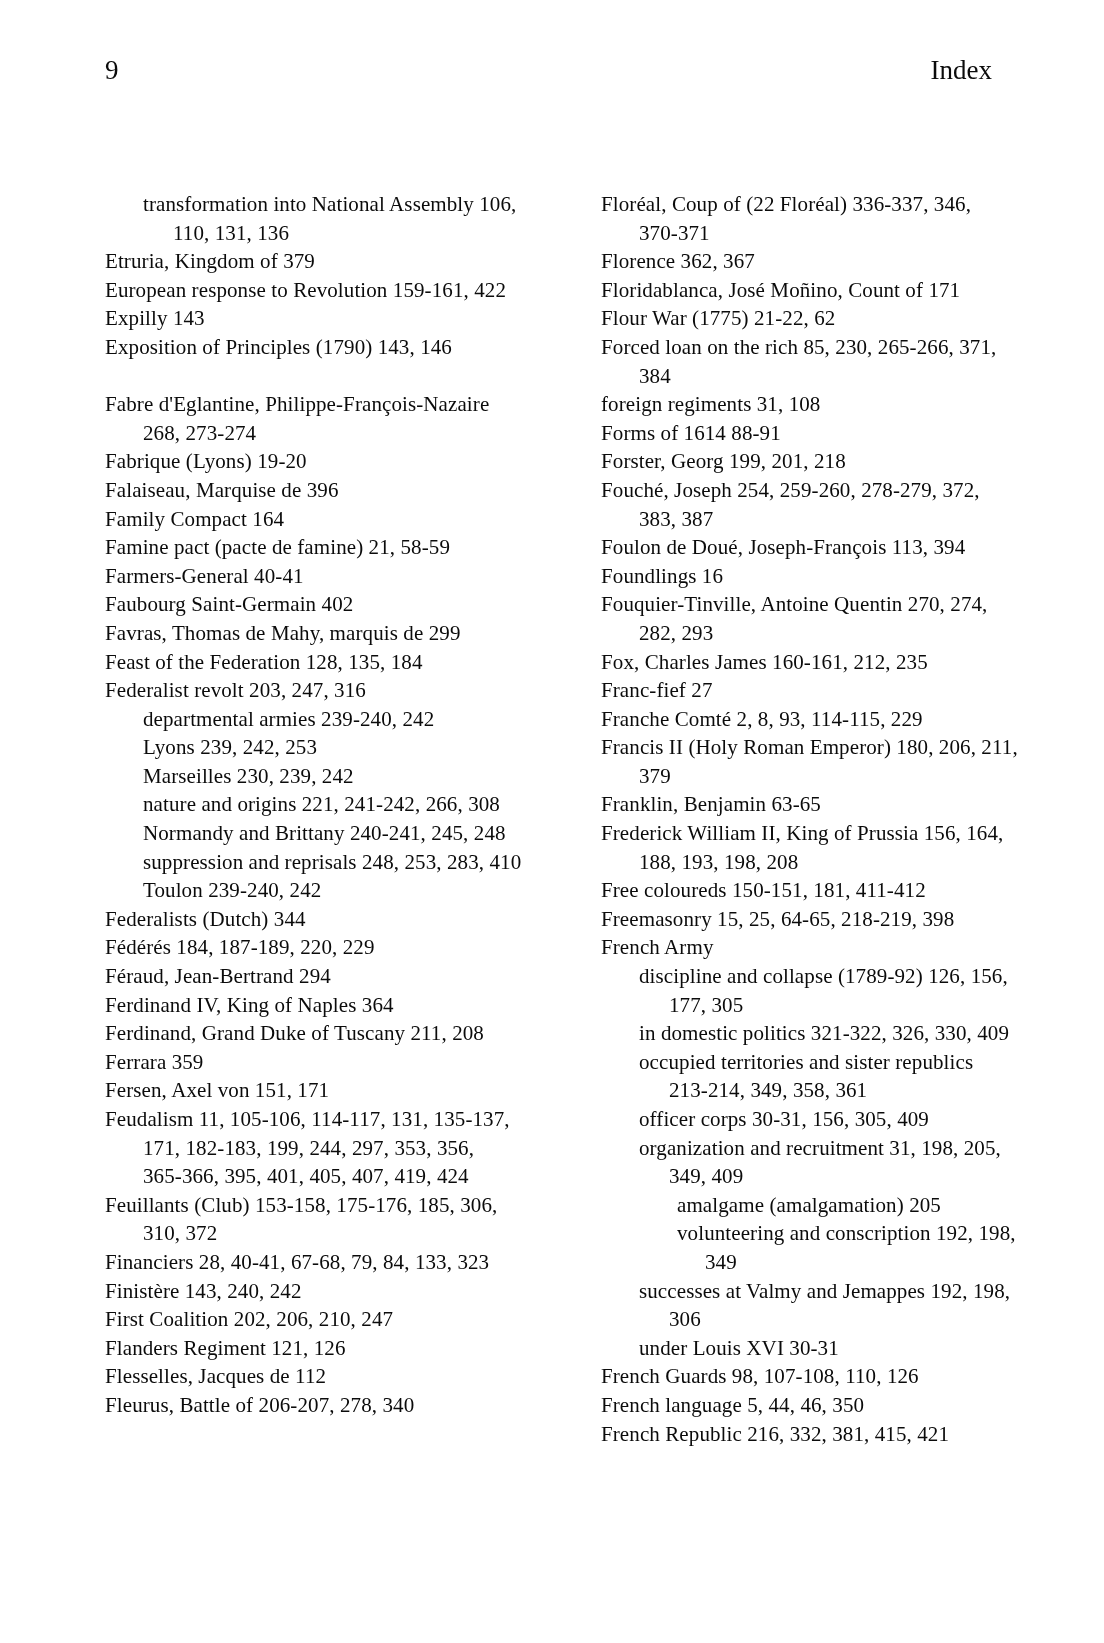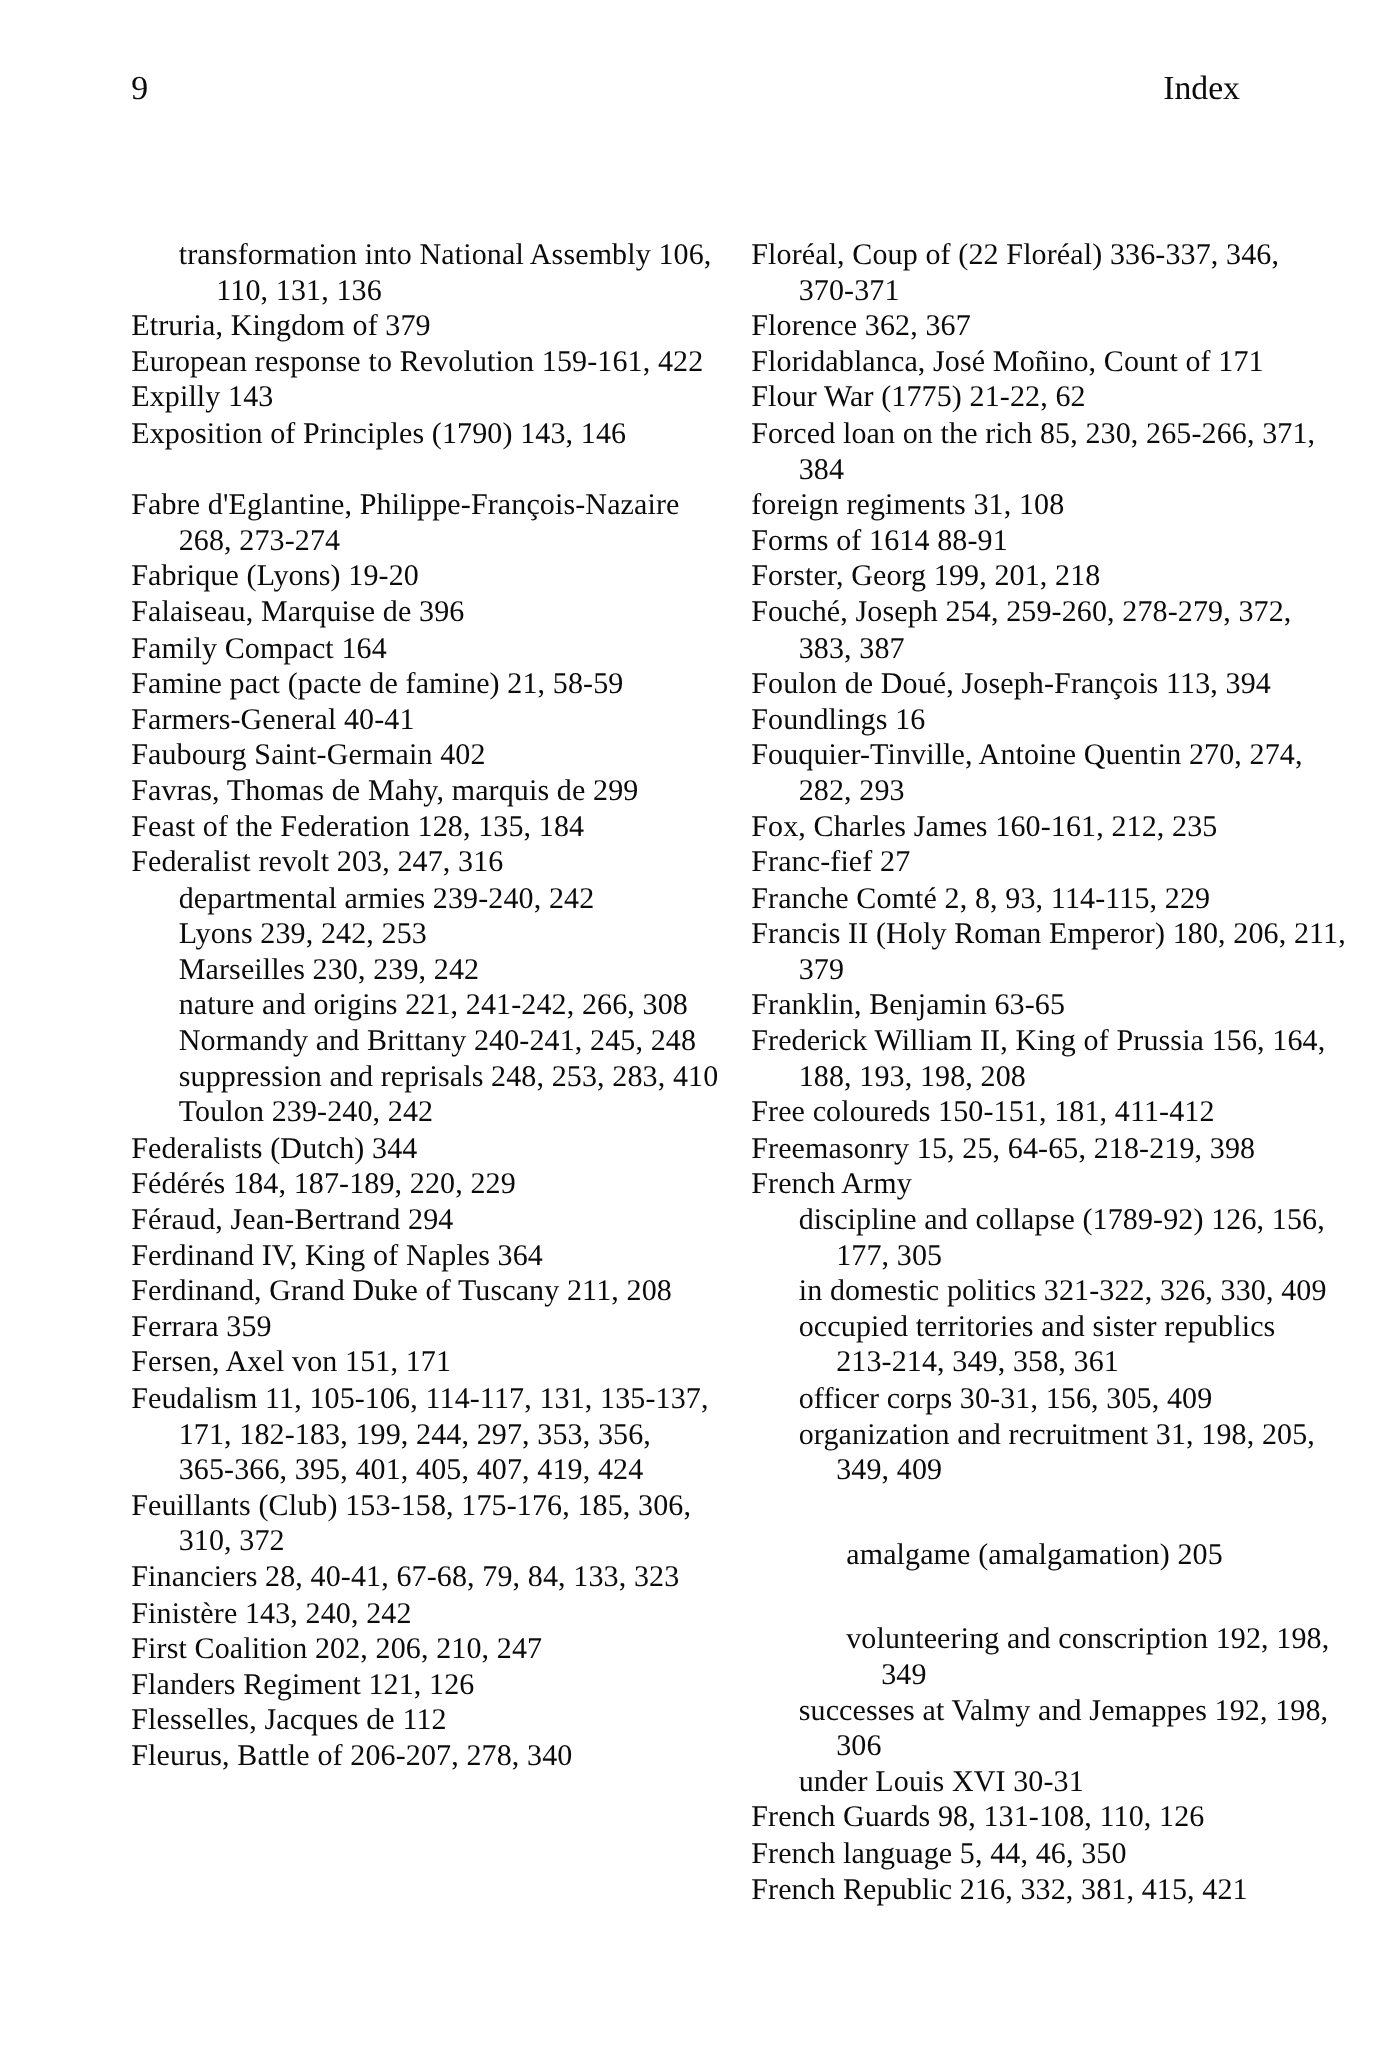--- a/index.html
+++ b/index.html
@@ -19,34 +19,34 @@
     top: 56px;
     display: flex;
     justify-content: space-between;
     align-items: baseline;
     font-size: 27px;
     line-height: 1.1;
   }
   .col {
     position: absolute;
     top: 190px;
-    font-size: 24px;
+    font-size: 21px;
   }
   .col-left  { left: 105px; width: 458px; }
   .col-right { left: 601px; width: 470px; }
   .line {
     height: 28.6px;
     line-height: 28.6px;
     white-space: nowrap;
     letter-spacing: 0.1px;
   }
   .i0 { padding-left: 0; }
   .i1 { padding-left: 38px; }
   .i2 { padding-left: 68px; }
-  .i3 { padding-left: 76px; margin-top: 39px; }
+  .i3 { padding-left: 76px; }
   .i4 { padding-left: 104px; }
   .gap {  }
 </style>
 </head>
 <body>
 
 <div class="page">
   <div class="running-head">
     <span>9</span>
     <span>Index</span>
@@ -133,17 +133,17 @@
       <div class="line i2">213-214, 349, 358, 361</div>
       <div class="line i1">officer corps 30-31, 156, 305, 409</div>
       <div class="line i1">organization and recruitment 31, 198, 205,</div>
       <div class="line i2">349, 409</div>
       <div class="line i3">amalgame (amalgamation) 205</div>
       <div class="line i3">volunteering and conscription 192, 198,</div>
       <div class="line i4">349</div>
       <div class="line i1">successes at Valmy and Jemappes 192, 198,</div>
       <div class="line i2">306</div>
       <div class="line i1">under Louis XVI 30-31</div>
-      <div class="line i0">French Guards 98, 131-108, 110, 126</div>
+      <div class="line i0">French Guards 98, 107-108, 110, 126</div>
       <div class="line i0">French language 5, 44, 46, 350</div>
       <div class="line i0">French Republic 216, 332, 381, 415, 421</div>
     </div>
 </div>
 
 </body></html>

